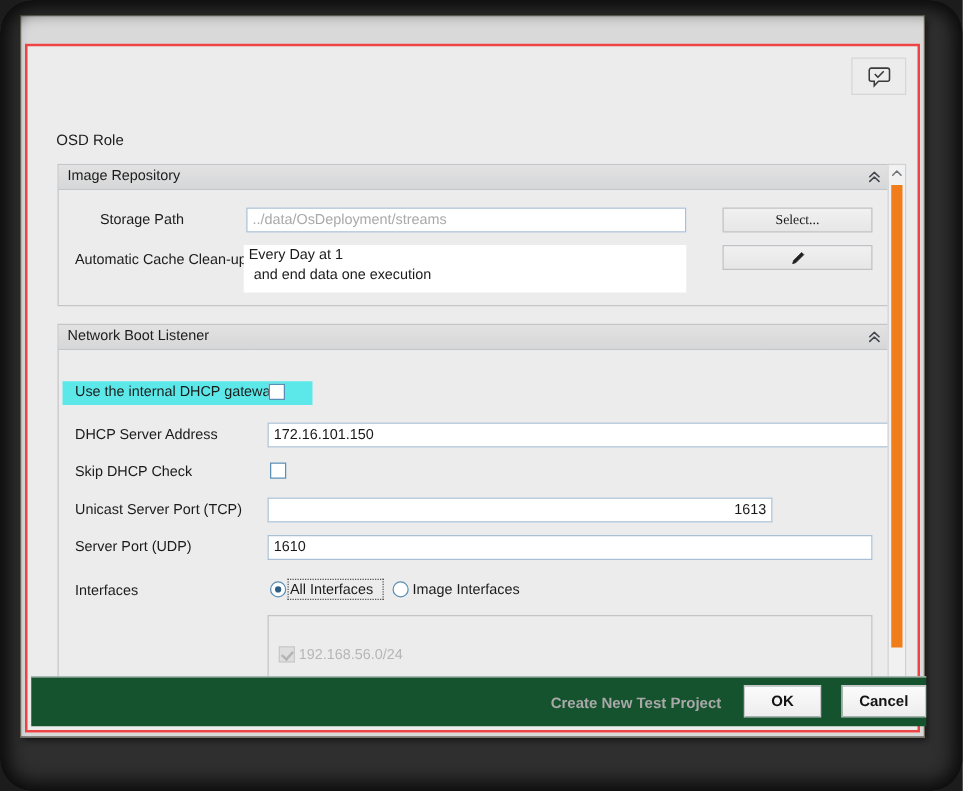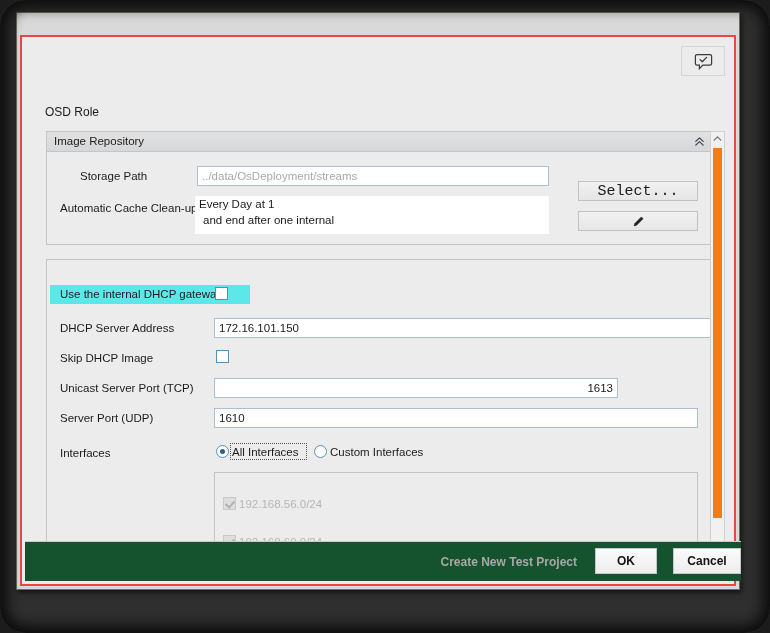--- a/index.html
+++ b/index.html
@@ -184,28 +184,27 @@
     outline: none;
     font-family: "Liberation Sans", sans-serif;
   }
   .txtfield::placeholder { color: #a9a9a9; }
 
   .btn {
     position: absolute;
     box-sizing: border-box;
     background: linear-gradient(to bottom, #f1f1f2 0%, #e6e6e7 100%);
     border: 1px solid #c0c2c5;
-    font-size: 15px;
+    font-size: 11px;
     color: #1b1b1b;
     display: flex;
     align-items: center;
     justify-content: center;
     cursor: pointer;
-    font-family: Liberation Mono, monospace;
-    margin-top: 15px;
+    font-family: Liberation Serif, serif;
   }
 
   
   .multiline {
     position: absolute;
     box-sizing: border-box;
     background: #ffffff;
     border: none;
     font-size: 11.5px;
     color: #1a1a1a;
@@ -390,48 +389,57 @@
               <div class="row">
                 <span class="row-label" style="left:13px; top:18px;margin-left:20px;">Storage Path</span>
                 <input class="txtfield" style="left: 150px; top: 14px; width: 352px; height: 20px;" type="text" placeholder="../data/OsDeployment/streams">
                 <div class="btn" style="left:531px; top:14px; width:120px; height:20px;">Select...</div>
               </div>
 
               <div class="row">
                 <span class="row-label" style="left:13px; top:50px;">Automatic Cache Clean-up</span>
                 <div class="multiline" style="left:148px; top:44px; width:354px; height:38px;">
                   <span class="l1">Every Day at 1</span>
-                  <span class="l2">and end after one internal</span>
+                  <span class="l2">and end data one execution</span>
                 </div>
                 <div class="btn" style="left:531px; top:44px; width:120px; height:20px;">
                   <svg width="15" height="15" viewBox="0 0 15 15">
                     <path d="M3.1 11.9 L3.8 9.4 L10.3 2.9 L12.1 4.7 L5.6 11.2 Z" fill="#222" stroke="#222" stroke-width="0.5"></path>
                     <path d="M3.1 11.9 L4.5 11.4 L3.6 10.5 Z" fill="#222"></path>
                   </svg>
                 </div>
               </div>
             </div>
           </div>
 
           <div class="group" style="height:310px;">
+            <div class="group-header">
+              <span class="group-title">Network Boot Listener</span>
+              <span class="collapse-btn">
+                <svg width="11" height="11" viewBox="0 0 11 11">
+                  <path d="M1.8 5.4 L5.5 1.9 L9.2 5.4" fill="none" stroke="#44484d" stroke-width="1.3" stroke-linecap="round" stroke-linejoin="round"></path>
+                  <path d="M1.8 9.1 L5.5 5.6 L9.2 9.1" fill="none" stroke="#44484d" stroke-width="1.3" stroke-linecap="round" stroke-linejoin="round"></path>
+                </svg>
+              </span>
+            </div>
             <div class="group-body" style="height:289px;">
 
               <div class="row">
                 <div id="dhcp-gateway-row-highlight"></div>
                 <span class="row-label" style="left:13px; top:28px; z-index:2;">Use the internal DHCP gateway</span>
                 <div class="cbox" style="left:168px; top:27px; z-index:2;"></div>
               </div>
 
               <div class="row">
                 <span class="row-label" style="left:13px; top:62px;">DHCP Server Address</span>
                 <input class="txtfield" style="left: 167px; top: 58px; width: 584px; height: 20px;" type="text" value="172.16.101.150">
               </div>
 
               <div class="row">
-                <span class="row-label" style="left:13px; top:92px;">Skip DHCP Image</span>
+                <span class="row-label" style="left:13px; top:92px;">Skip DHCP Check</span>
                 <div class="cbox" style="left:169px; top:90px;"></div>
               </div>
 
               <div class="row">
                 <span class="row-label" style="left:13px; top:122px;">Unicast Server Port (TCP)</span>
                 <input class="txtfield" style="left: 167px; top: 118px; width: 404px; height: 20px; text-align: right;" type="text" value="1613">
               </div>
 
               <div class="row">
                 <span class="row-label" style="left:13px; top:152px;">Server Port (UDP)</span>
@@ -439,21 +447,21 @@
               </div>
 
               <div class="row">
                 <span class="row-label" style="left:13px; top:187px;">Interfaces</span>
 
                 <div class="radio-outer sel" style="left:169px; top:185px;"></div>
                 <span class="radio-label" style="left:185px; top:186px;">All Interfaces</span>
                 <div class="focus-ring" style="left:183px; top:183px; width:77px; height:17px;"></div>
 
                 <div class="radio-outer" style="left:267px; top:185px;"></div>
-                <span class="radio-label" style="left:283px; top:186px;">Custom Interfaces</span>
+                <span class="radio-label" style="left:283px; top:186px;">Image Interfaces</span>
 
                 <div id="iface-list" style="left:167px; top:212px; width:484px; height:96px;">
                   <div class="cbox disabled" style="left:8px; top:24px;"></div>
                   <span class="iface-item" style="left:24px; top:25px;">192.168.56.0/24</span>
 
                   <div class="cbox disabled" style="left:8px; top:62px;"></div>
                   <span class="iface-item" style="left:24px; top:63px;">192.168.69.0/24</span>
                 </div>
               </div>
 

